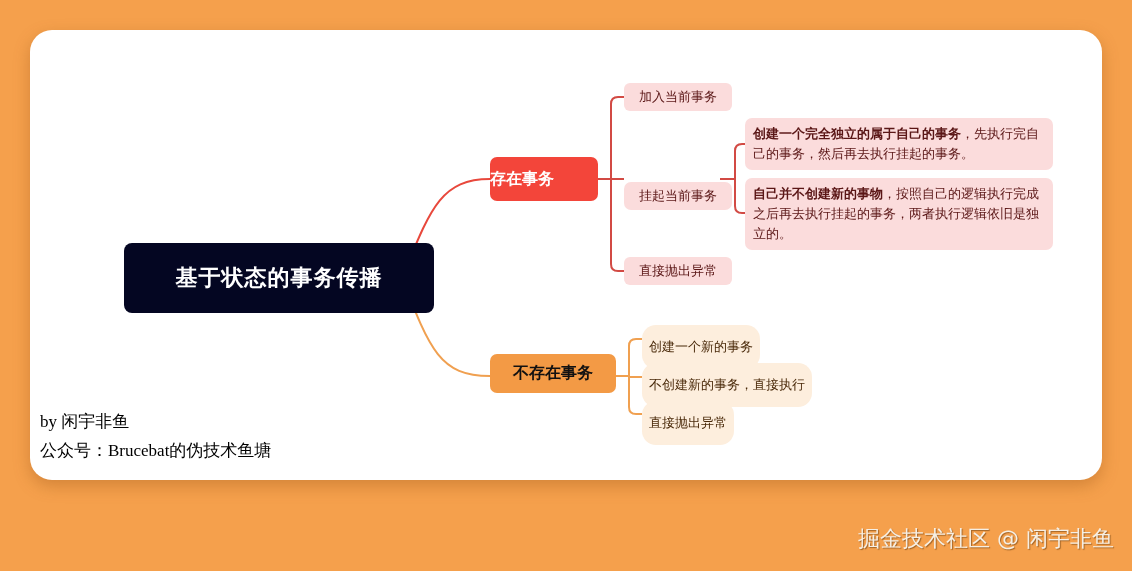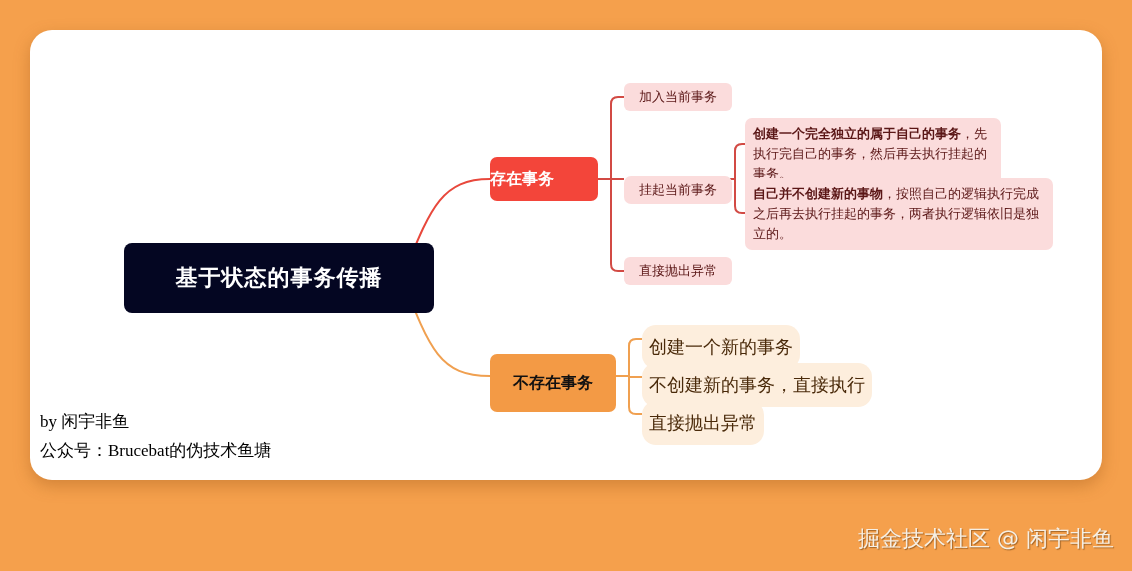--- a/index.html
+++ b/index.html
@@ -19,31 +19,31 @@
     left:80px; top:243px; width:310px; height:70px;
     background:#040622; color:#fff; border-radius:8px;
     justify-content:center; font-size:22px; font-weight:bold; letter-spacing:1px;margin-left:44px;
   }
   .b1 {
     left:490px; top:157px; width:108px; height:44px;
     background:#f3453a; color:#fff; border-radius:7px;
     justify-content:flex-start; font-size:16px; font-weight:bold;
   }
   .b2 {
-    left:490px; top:354px; width:126px; height:58px;
+    left:490px; top:354px; width:126px; height:39px;
     background:#f39a45; color:#111; border-radius:7px;
     justify-content:center; font-size:16px; font-weight:bold;
   }
   .leafR {
     background:#fbdcdc; color:#5a1616; border-radius:6px;
     font-size:13px; padding:0 15px; height:28px;
   }
   .leafO {
     background:#fdeedd; color:#4a2a0a; border-radius:14px;
-    font-size:18px; padding:0 7px; height:44px;
+    font-size:13px; padding:0 7px; height:44px;
   }
   .desc {
     background:#fbdcdc; color:#5a1616; border-radius:7px;
     font-size:13px; line-height:20px; padding:6px 8px; display:block;
   }
   .desc b { font-weight:bold; }
   .credit {
     position:absolute; left:40px; width:310px; text-align:left;
     font-size:17px; color:#000000;font-family:Liberation Serif, serif;
   }
@@ -84,28 +84,28 @@
   <span>存在事务</span>
 </div>
 
 <div class="node b2">
   <span>不存在事务</span>
 </div>
 
 <div class="node leafR" style="left:624px; top:83px;">
   <span>加入当前事务</span>
 </div>
-<div class="node leafR" style="left:624px; top:176px;border-radius:7px;">
+<div class="node leafR" style="left:624px; top:182px;border-radius:7px;">
   <span>挂起当前事务</span>
 </div>
 <div class="node leafR" style="left:624px; top:257px;">
   <span>直接抛出异常</span>
 </div>
 
-<div class="node desc" style="left:745px; top:118px; width:256px;">
+<div class="node desc" style="left:745px; top:118px; width:308px;">
   <b>创建一个完全独立的属于自己的事务</b><span>，先执行完自己的事务，然后再去执行挂起的事务。</span>
 </div>
 <div class="node desc" style="left:745px; top:178px; width:308px;">
   <b>自己并不创建新的事物</b><span>，按照自己的逻辑执行完成之后再去执行挂起的事务，两者执行逻辑依旧是独立的。</span>
 </div>
 
 <div class="node leafO" style="left:642px; top:325px;">
   <span>创建一个新的事务</span>
 </div>
 <div class="node leafO" style="left:642px; top:363px;">

